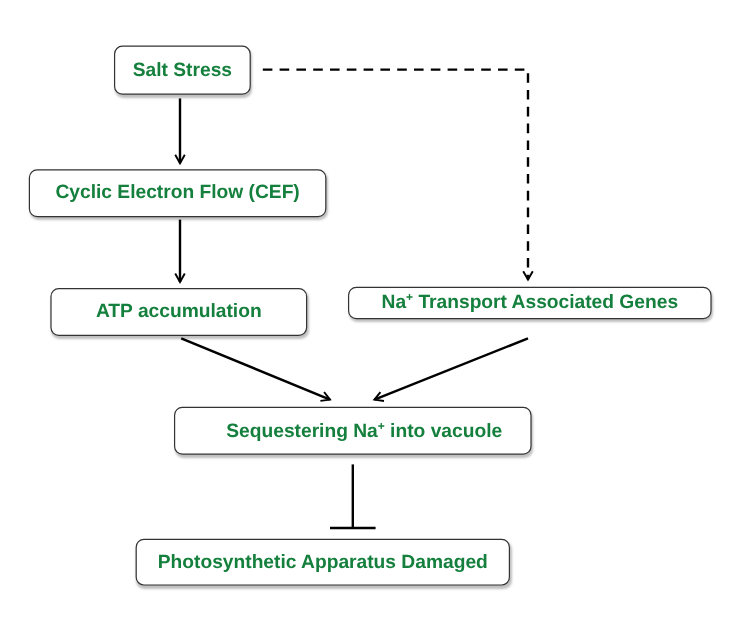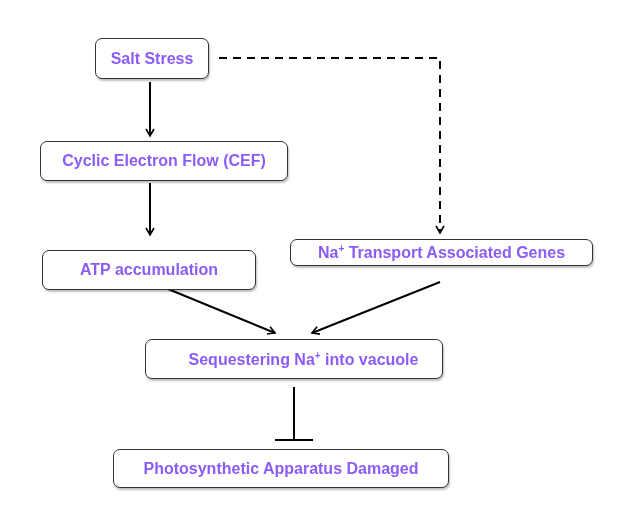--- a/index.html
+++ b/index.html
@@ -1,21 +1,21 @@
 <!DOCTYPE html>
 <html><head>
 <meta charset="utf-8">
 <style>
   html, body { margin: 0; padding: 0; background: #ffffff; }
   body { width: 619px; height: 521px; position: relative; overflow: hidden;
          font-family: "Liberation Sans", sans-serif; }
   .node { position: absolute; box-sizing: border-box; border: 1.5px solid #333;
           border-radius: 7px; background: #fff; box-shadow: 1px 2px 2px rgba(0,0,0,0.25);
           display: flex; align-items: center; justify-content: center;
-          font-weight: bold; font-size: 16px; color: #8b5cf6; white-space: nowrap; }
+          font-weight: bold; font-size: 16px; color: #15803d; white-space: nowrap; }
   .node sup { font-size: 10px; vertical-align: 6px; }
   svg.links { position: absolute; left: 0; top: 0; }
 </style>
 </head>
 <body>
 
 <svg class="links" width="619" height="521">
   <defs>
     <marker id="ah" markerWidth="10" markerHeight="10" refX="8" refY="5" orient="auto" markerUnits="userSpaceOnUse">
       <path d="M1,1 L8,5 L1,9" fill="none" stroke="#000" stroke-width="1.6"></path>
@@ -27,31 +27,31 @@
   <line x1="151" y1="282" x2="275" y2="333" stroke="#000" stroke-width="2" marker-end="url(#ah)"></line>
   <line x1="440" y1="282" x2="312" y2="333" stroke="#000" stroke-width="2" marker-end="url(#ah)"></line>
   <line x1="294" y1="387" x2="294" y2="440" stroke="#000" stroke-width="2"></line>
   <line x1="275" y1="440" x2="313" y2="440" stroke="#000" stroke-width="2"></line>
 </svg>
 
 <div class="node" style="left:95px;top:38px;width:114px;height:41px;">
   <span>Salt Stress</span>
 </div>
 
-<div class="node" style="left:40px;top:141px;width:248px;height:40px;">
+<div class="node" style="left:24px;top:141px;width:248px;height:40px;">
   <span>Cyclic Electron Flow (CEF)</span>
 </div>
 
-<div class="node" style="left:42px;top:250px;width:214px;height:40px;">
+<div class="node" style="left:42px;top:240px;width:214px;height:40px;">
   <span>ATP accumulation</span>
 </div>
 
 <div class="node" style="left:290px;top:239px;width:303px;height:27px;">
   <span><span>Na</span><sup>+</sup><span> Transport Associated Genes</span></span>
 </div>
 
 <div class="node" style="left:145px;top:339px;width:298px;height:40px;padding-left:19px;">
   <span><span>Sequestering Na</span><sup>+</sup><span> into vacuole</span></span>
 </div>
 
-<div class="node" style="left:113px;top:449px;width:336px;height:39px;">
+<div class="node" style="left:113px;top:449px;width:312px;height:39px;">
   <span>Photosynthetic Apparatus Damaged</span>
 </div>
 
 </body></html>

